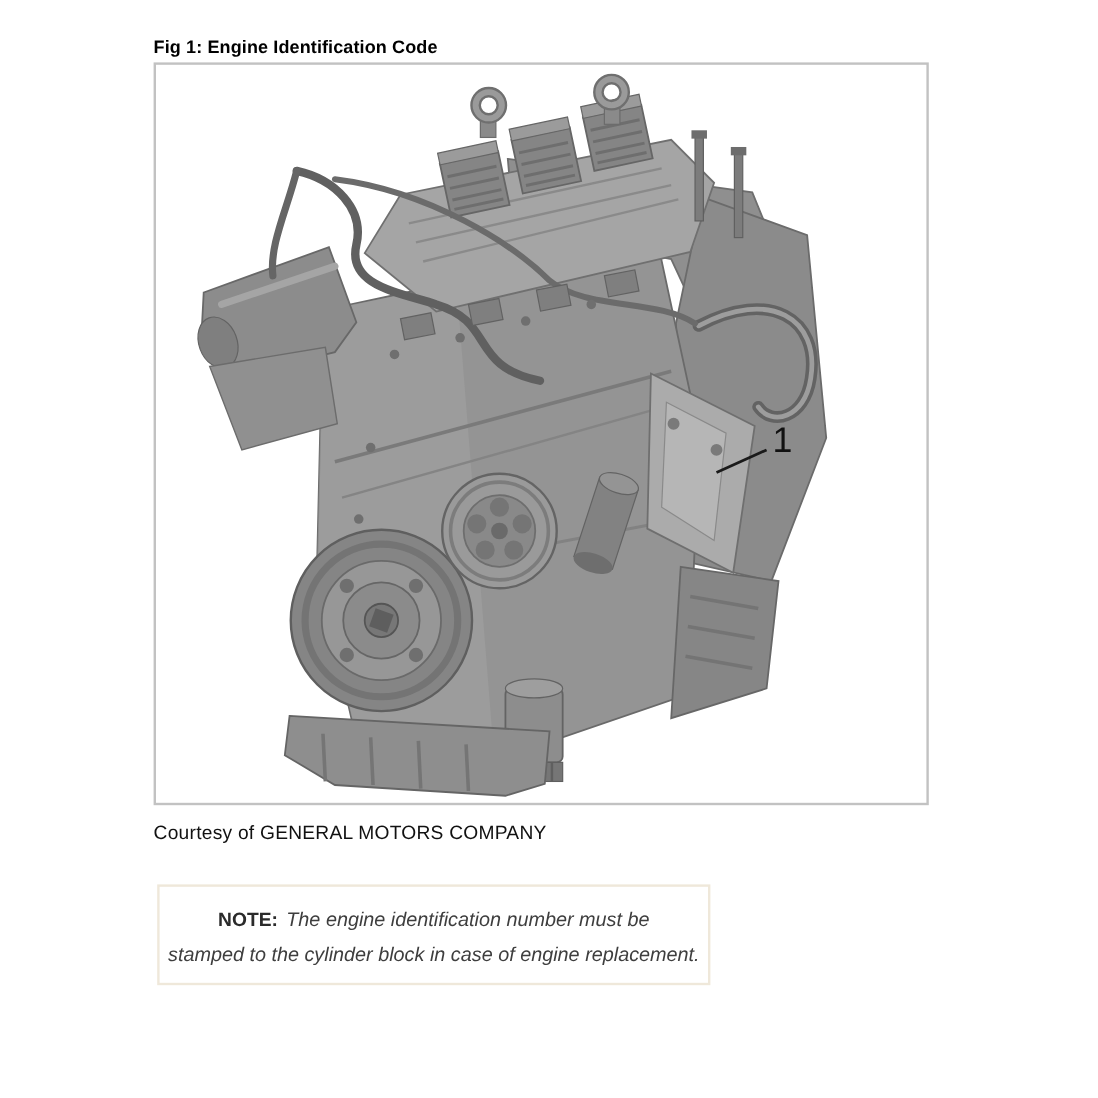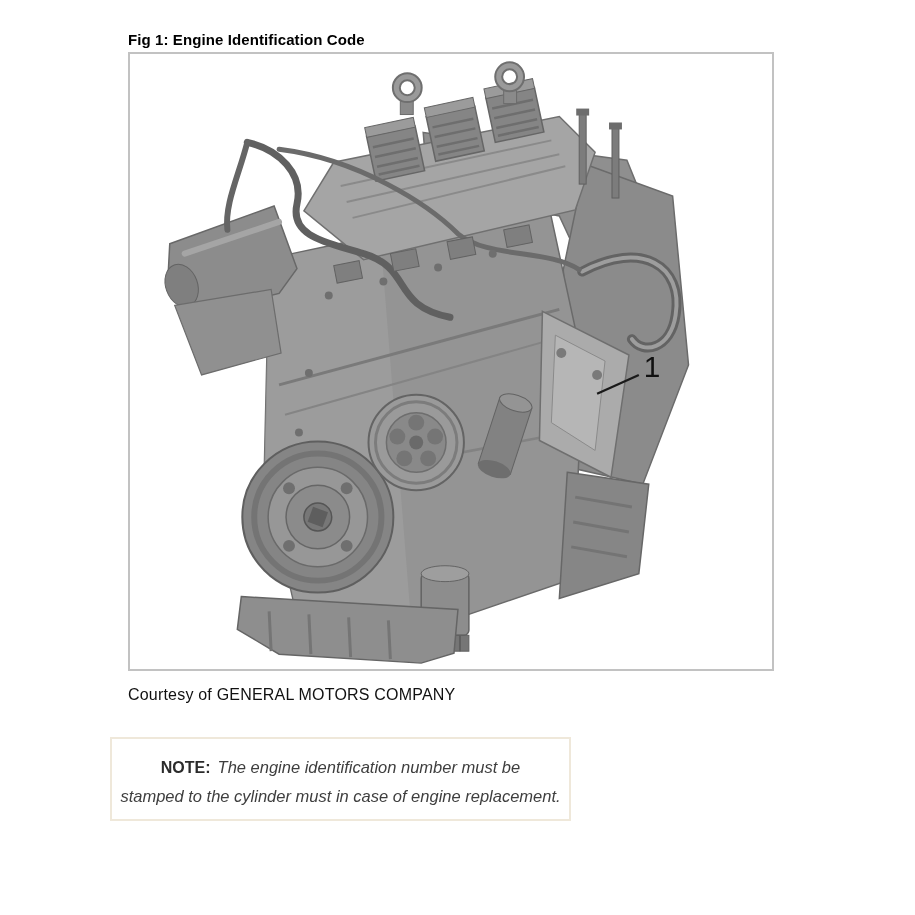--- a/index.html
+++ b/index.html
@@ -21,21 +21,21 @@
     border:2px solid #c2c2c2;
     box-sizing:border-box;
     background:#ffffff;
   }
   .fig-frame svg{display:block;width:100%;height:100%;}
   .courtesy{
     position:absolute;left:128px;top:686px;
     font-size:16px;color:#111;letter-spacing:.2px;
   }
   .note-box{
-    position:absolute;left:110px;top:737px;
+    position:absolute;left:131px;top:737px;
     width:461px;height:84px;
     border:2px solid #efe8da;
     box-sizing:border-box;
     background:#ffffff;
     text-align:center;
     color:#3e3e3e;
     padding-top:14px;
   }
   .note-line{font-size:16.5px;line-height:28px;font-style:italic;}
   .note-label{font-style:normal;font-weight:bold;color:#2b2b2b;margin-right:7px;font-size:16px;}
@@ -192,17 +192,17 @@
 
       <line x1="470" y1="341" x2="512" y2="322" stroke="#1a1a1a" stroke-width="2.3"></line>
       <text x="517" y="324" class="callout-text">1</text>
     </svg>
   </div>
 
   <div class="courtesy">Courtesy of GENERAL MOTORS COMPANY</div>
 
   <div class="note-box">
     <div class="note-line"><span class="note-label">NOTE:</span><span>The engine identification number must be</span></div>
-    <div class="note-line">stamped to the cylinder must in case of engine replacement.</div>
+    <div class="note-line">stamped to the cylinder block in case of engine replacement.</div>
   </div>
 
 
 </div>
 
 </body></html>

